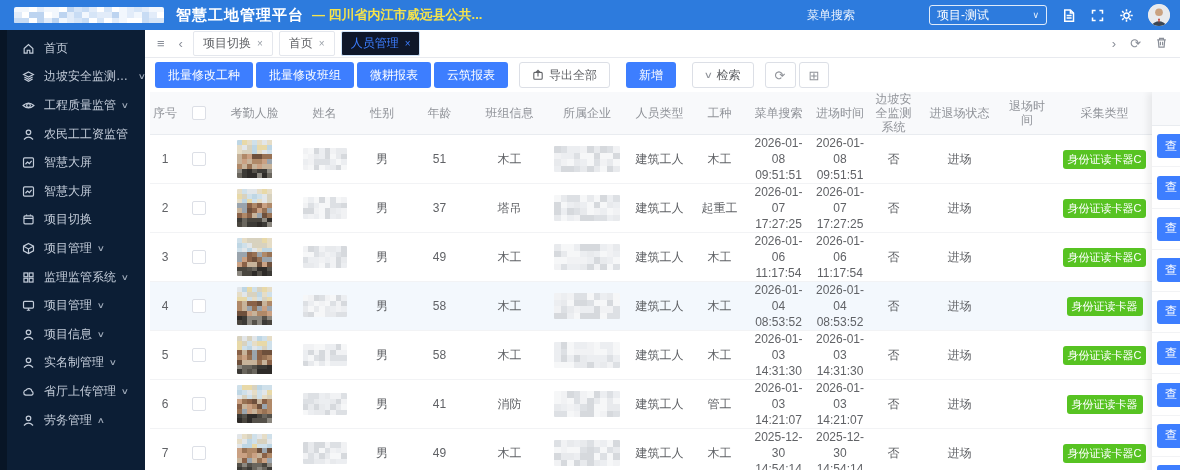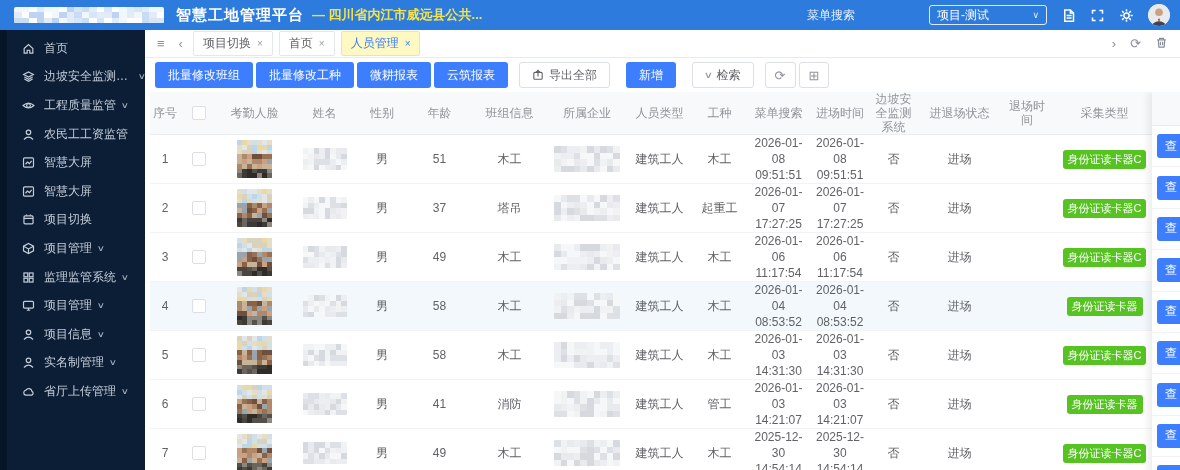--- a/index.html
+++ b/index.html
@@ -34,21 +34,21 @@
   .side-item.child { padding-left:40px; }
 
   .main { flex:1; display:flex; flex-direction:column; background:#fff; min-width:0; position:relative; }
 
   
   .tabbar { height:28px; background:#fff; border-bottom:1px solid #e8eaef; display:flex; align-items:center; padding:0 8px; gap:6px; }
   .tb-btn { color:#8a8f99; font-size:13px; cursor:pointer; padding:0 4px; line-height:1; }
   .tab { border:1px solid #e4e7ed; border-radius:2px; padding:3px 9px; display:flex; align-items:center; gap:6px;
     color:#606266; cursor:pointer; background:#fff; font-size:12px; white-space:nowrap; }
   .tab .x { font-size:10px; color:#9aa0a8; }
-  .tab.active { background:#fef9c3; border-color:#cfe4fc; color:#3d7eff; }
+  .tab.active { background:#0f172a; border-color:#cfe4fc; color:#3d7eff; }
   .tab.active .x { color:#3d7eff; }
   .tabbar .spacer { flex:1; }
   .tb-btn svg { width:13px; height:13px; stroke:#8a8f99; fill:none; stroke-width:1.1; }
 
   
   .toolbar { height:34px; display:flex; align-items:center; padding:0 0 0 10px; background:#fff; }
   .btn { height:26px; padding:0 12px; font-size:12px; border-radius:3px; border:1px solid transparent;
     display:inline-flex; align-items:center; gap:5px; cursor:pointer; margin-right:3px; white-space:nowrap; }
   .btn.danger { background:#f56c6c; color:#fff; }
   .btn.primary { background:#3d7eff; color:#fff; }
@@ -307,20 +307,30 @@
         </li>
         <li class="side-item">
           <span class="icn">
             <svg viewBox="0 0 12 12">
               <path d="M3.4 9.4 A2.4 2.4 0 0 1 3.7 4.7 A3 3 0 0 1 9.2 5.9 A1.9 1.9 0 0 1 8.9 9.4 Z"></path>
             </svg>
           </span>
           <span class="lbl">省厅上传管理</span>
           <span class="arr">∨</span>
         </li>
+        <li class="side-item">
+          <span class="icn">
+            <svg viewBox="0 0 12 12">
+              <circle cx="6" cy="4" r="2.1"></circle>
+              <path d="M1.8 10.6 Q6 6.4 10.2 10.6"></path>
+            </svg>
+          </span>
+          <span class="lbl">劳务管理</span>
+          <span class="arr">∧</span>
+        </li>
       </ul>
   </aside>
 
   <main class="main">
 
     <div class="tabbar">
       <span class="tb-btn">≡</span>
       <span class="tb-btn">‹</span>
       <div id="tabs" style="display:flex;gap:6px;">
           <div class="tab">
@@ -341,24 +351,24 @@
       <span class="tb-btn">⟳</span>
       <span class="tb-btn">
         <svg viewBox="0 0 12 12">
             <path d="M2 3.5 H10 M4.2 3.5 V2.2 H7.8 V3.5 M3 3.5 L3.6 10.2 H8.4 L9 3.5 M5 5.2 V8.6 M7 5.2 V8.6"></path>
           </svg>
       </span>
     </div>
 
     <div class="toolbar" id="toolbar">
         <button class="btn primary">
-          <span>批量修改班组</span>
+          <span>批量修改工种</span>
         </button>
         <button class="btn primary">
-          <span>批量修改工种</span>
+          <span>批量修改班组</span>
         </button>
         <button class="btn primary">
           <span>微耕报表</span>
         </button>
         <button class="btn primary">
           <span>云筑报表</span>
         </button>
         <button class="btn plain" style="margin-left: 8px;">
           <span class="bicn">
             <svg viewBox="0 0 12 12">

